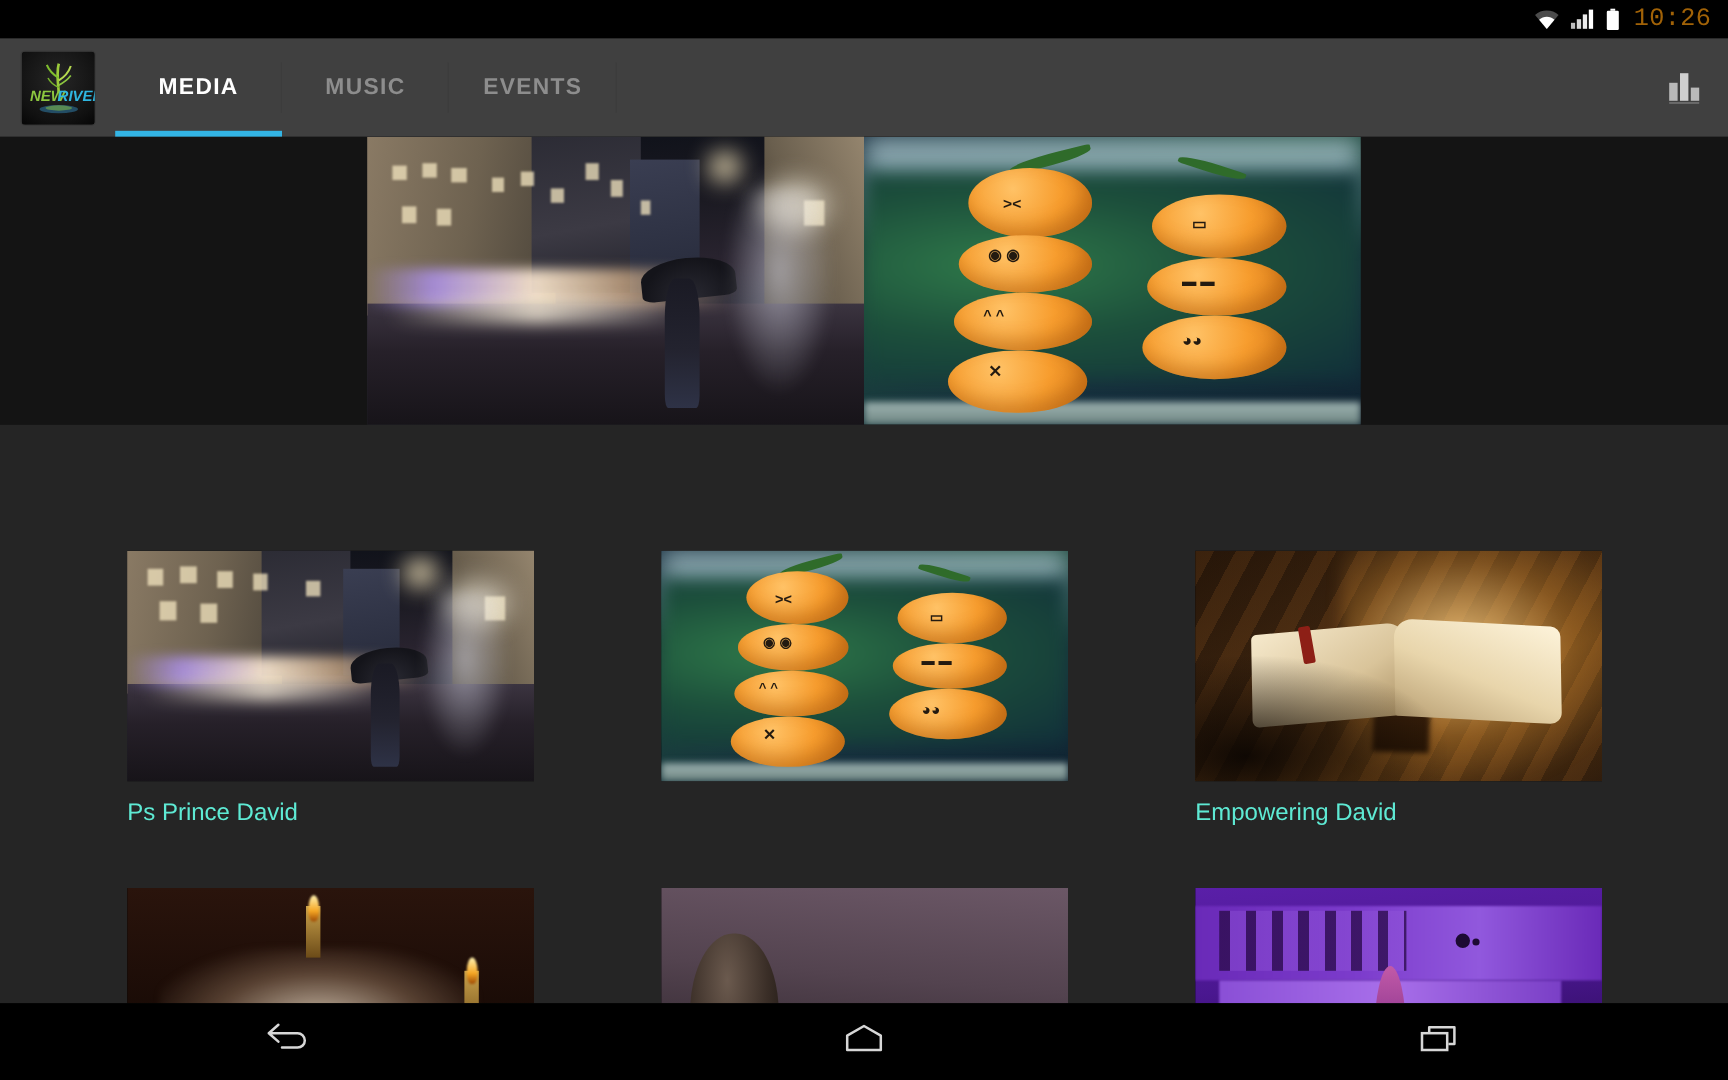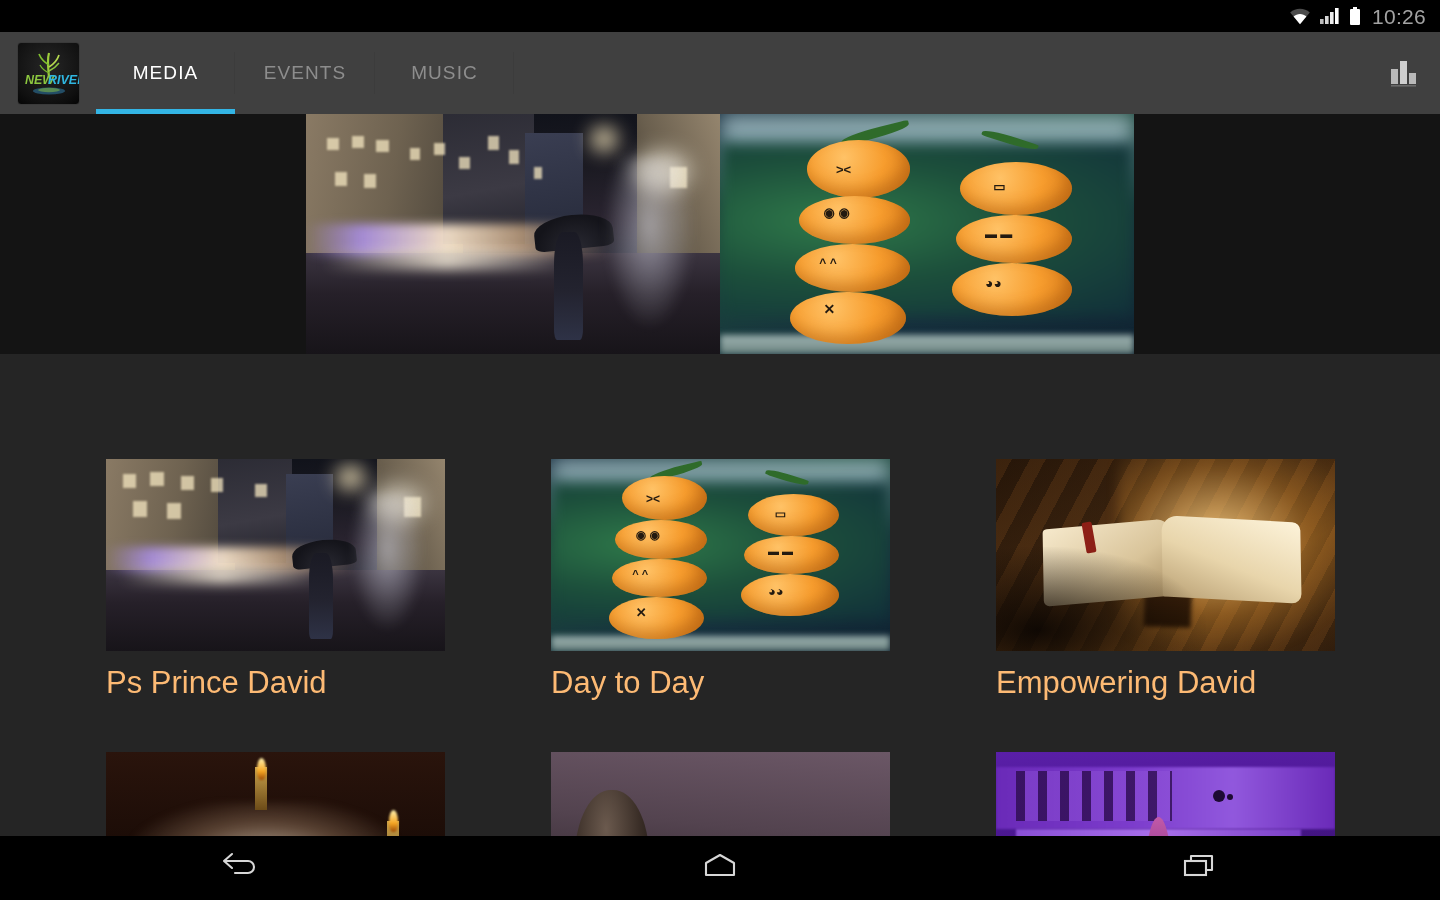--- a/index.html
+++ b/index.html
@@ -11,22 +11,22 @@
   }
   .screen { position:relative; width:1440px; height:900px; background:#141414; }
 
   
   .statusbar {
     position:absolute; left:0; top:0; width:1440px; height:32px;
     background:#000; display:flex; align-items:center; justify-content:flex-end;
     padding-right:14px; gap:9px;
   }
   .sb-icon { display:block; }
-  .sb-clock { color:#a3a3a3; font-size:21px; letter-spacing:0.3px; line-height:1;
-              font-family:Liberation Sans, sans-serif; margin-left:2px; }
+  .sb-clock { color:#a16207; font-size:21px; letter-spacing:0.3px; line-height:1;
+              font-family:Liberation Mono, monospace; margin-left:2px; }
 
   
   .actionbar {
     position:absolute; left:0; top:32px; width:1440px; height:82px;
     background:#404040; display:flex; align-items:flex-start;
   }
   .logo-wrap { width:96px; height:82px; display:flex; align-items:center; justify-content:center; }
   .logo {
     width:63px; height:63px; border-radius:4px;
     background:radial-gradient(circle at 50% 38%, #262626 0%, #111 72%, #050505 100%);
@@ -35,21 +35,21 @@
   }
   .logo svg { position:absolute; left:0; top:0; }
 
   .tabs { display:flex; height:82px; align-items:stretch; }
   .tab {
     position:relative; display:flex; align-items:center; justify-content:center;
     padding:0 16px; min-width:0; cursor:pointer;
     height:82px;
   }
   .tab .tab-label {
-    font-size:19px; letter-spacing:1.1px; font-weight:normal; color:#8d8d8d;
+    font-size:19px; letter-spacing:1.1px; font-weight:bold; color:#8d8d8d;
     text-transform:uppercase; white-space:nowrap;text-align:center;
   }
   .tab.active .tab-label { color:#ffffff; }
   .tab .sep {
     position:absolute; right:0; top:20px; bottom:20px; width:1px; background:#3c3c3c;
   }
   .tab.active .underline {
     position:absolute; left:0; right:0; bottom:0; height:5px; background:#33b5e5;
   }
   .tab-media   { width:139px; padding:0; }
@@ -79,21 +79,21 @@
   }
   .grid {
     position:absolute; left:106px; top:105px;
     display:grid; grid-template-columns:339px 339px 339px; column-gap:106px; row-gap:52px;
   }
   .card { width:339px; cursor:pointer; }
   .card-thumb {
     width:339px; height:192px; overflow:hidden; position:relative; background:#000;
   }
   .card-title {
-    margin-top:15px; color:#fdba74; font-size:31px; line-height:1.1;
+    margin-top:15px; color:#5eead4; font-size:20px; line-height:1.1;
     font-family:"Liberation Sans", sans-serif;
   }
 
   
   .navbar {
     position:absolute; left:0; bottom:0; width:1440px; height:64px; background:#000;
     display:flex; align-items:center;
   }
   .nav-btn { flex:1; display:flex; align-items:center; justify-content:center; cursor:pointer; height:64px; }
 
@@ -242,26 +242,26 @@
         </svg>
       </div>
     </div>
 
     <div class="tabs">
       <div class="tab tab-media active">
         <span class="tab-label">MEDIA</span>
         <span class="sep"></span>
         <span class="underline"></span>
       </div>
+      <div class="tab tab-music">
+        <span class="tab-label">MUSIC</span>
+        <span class="sep"></span>
+      </div>
       <div class="tab tab-events">
         <span class="tab-label">EVENTS</span>
-        <span class="sep"></span>
-      </div>
-      <div class="tab tab-music">
-        <span class="tab-label">MUSIC</span>
         <span class="sep"></span>
       </div>
     </div>
 
     <div class="ab-spacer"></div>
 
     <div class="ab-action">
       <span>
         <svg width="34" height="32" viewBox="0 0 34 32">
           <rect x="3" y="14" width="7" height="15" fill="#b9b9b9"></rect>
@@ -382,21 +382,20 @@
             <div class="or-face" style="left:25%;top:76%;font-size:13px">✕</div>
             <div class="or-leaf" style="left:63%;top:8%;width:13%;height:3.5%;transform:rotate(18deg)"></div>
             <div class="or" style="left:58%;top:18%;width:27%;height:22%"></div>
             <div class="or-face" style="left:66%;top:25%;font-size:12px">▭</div>
             <div class="or" style="left:57%;top:40%;width:28%;height:20%"></div>
             <div class="or-face" style="left:64%;top:45%;font-size:11px">▬ ▬</div>
             <div class="or" style="left:56%;top:60%;width:29%;height:22%"></div>
             <div class="or-face" style="left:64%;top:65%;font-size:13px">◕◕</div>
           </div>
         </div>
-        <div class="card-title">Day to Day</div>
       </div>
 
       <div class="card">
         <div class="card-thumb">
           <div class="art art-bible">
             <div class="bi-wood"></div>
             <div class="bi-glow"></div>
             <div class="bi-spine"></div>
             <div class="bi-pageL"></div>
             <div class="bi-pageR"></div>

